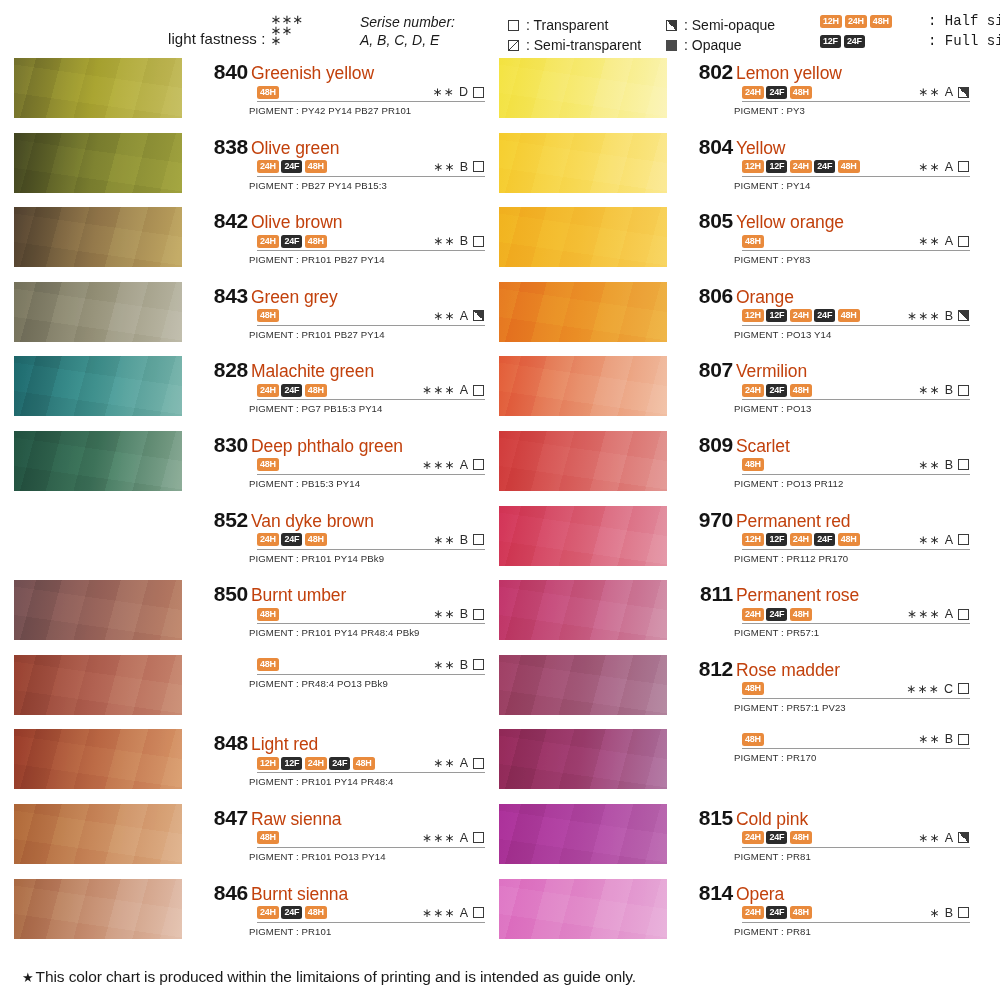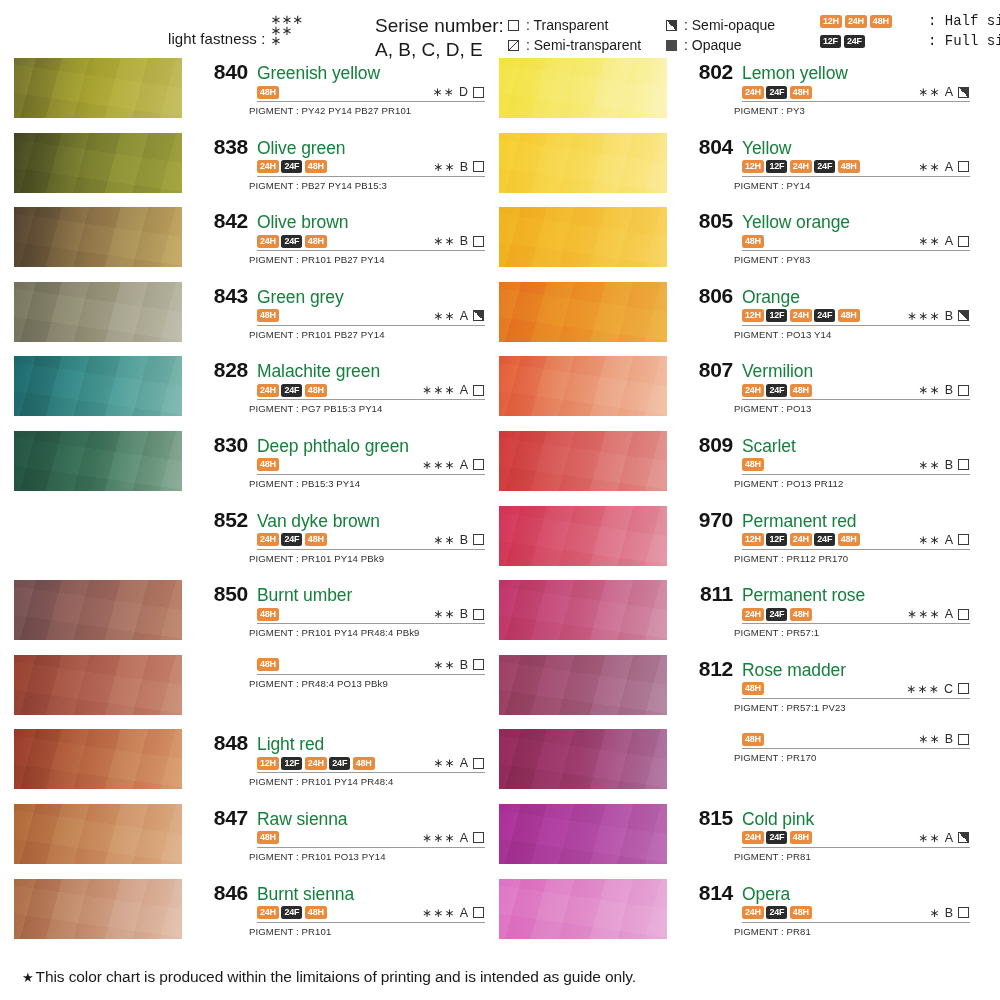--- a/index.html
+++ b/index.html
@@ -19,21 +19,21 @@
     height: 58px;
     padding-top: 12px;
   }
   .legend-block { position: absolute; }
 
   .lf-block { left: 168px; top: 14px; display: flex; align-items: flex-end; }
   .lf-label { font-size: 15px; letter-spacing: .1px; }
   .lf-stars { margin-left: 5px; line-height: .82; margin-top: 1px; }
   .lf-stars div { font-size: 13px; letter-spacing: 0px; color: #2a2a2a; }
 
-  .serise-block { left: 375px; top: 14px; font-size: 19px; line-height: 1.28; }
+  .serise-block { left: 360px; top: 14px; font-size: 14px; line-height: 1.28; font-style: italic; }
 
   .opacity-block { left: 508px; top: 15px; font-size: 14px; line-height: 1.45; }
   .opacity-col { position: absolute; }
   .opacity-col.c1 { left: 0; }
   .opacity-col.c2 { left: 158px; }
   .op-row { display: flex; align-items: center; white-space: nowrap; }
   .op-row .gl { width: 18px; display: inline-block; text-align: left; }
 
   .sq {
     display: inline-block;
@@ -119,22 +119,22 @@
   .code {
     font-size: 21px;
     font-weight: bold;
     letter-spacing: -0.3px;
     min-width: 44px;
     text-align: right;
     color: #141414;
   }
   .cname {
     font-size: 17.5px;
-    margin-left: 9px;
-    color: #15803d;
+    margin-left: 3px;
+    color: #c2410c;
     letter-spacing: -0.1px;
     white-space: nowrap;
   }
 
   .meta {
     margin-left: 53px;
     margin-top: 1px;
     border-bottom: 1.1px solid #9a9a9a;
     display: flex;
     align-items: center;

